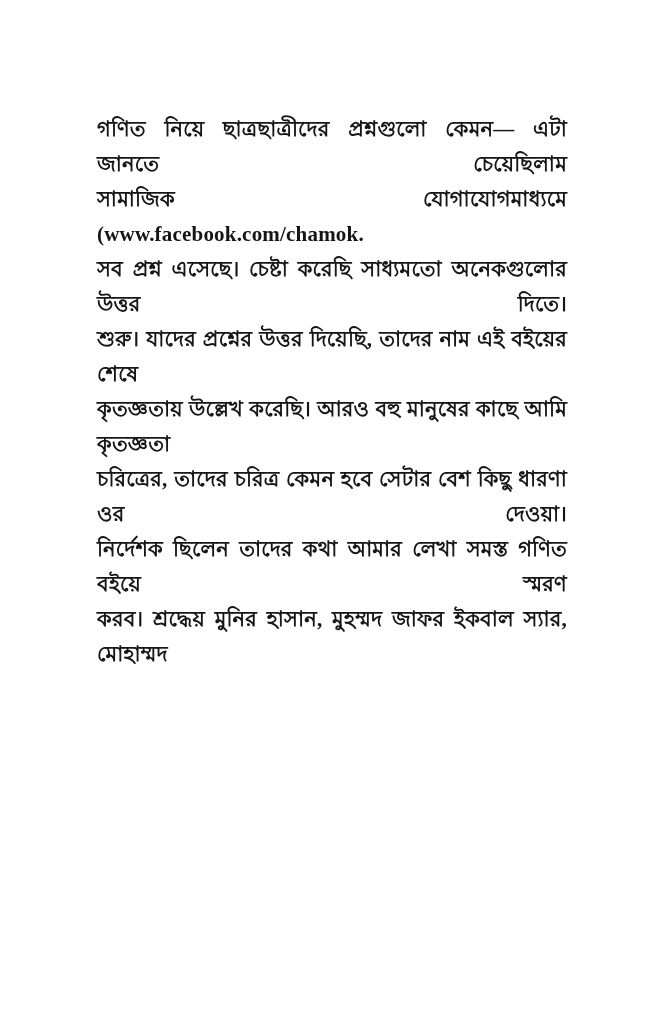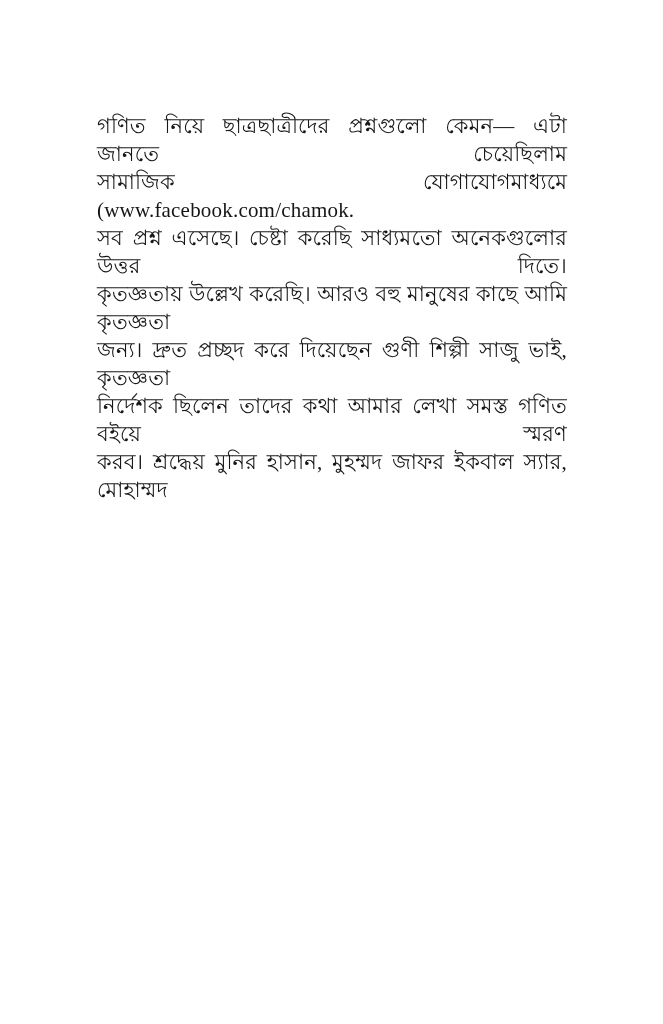--- a/index.html
+++ b/index.html
@@ -27,35 +27,37 @@
     left: 97px;
     top: 112px;
     width: 470px;
     color: #161616;
     font-size: 21px;
   }
   .para {
     margin: 0 0 17px 0;
   }
   .line {
-    line-height: 28px;
+    line-height: 35px;
     text-align: justify;
     text-align-last: justify;
     white-space: normal;
     letter-spacing: 0.2px;
+    font-weight: bold;
   }
 </style>
 </head>
 <body>
 
 <div class="page">
   <div class="text-column">
       <div class="para">
         <div class="line">গণিত নিয়ে ছাত্রছাত্রীদের প্রশ্নগুলো কেমন— এটা জানতে চেয়েছিলাম</div>
         <div class="line">সামাজিক যোগাযোগমাধ্যমে (www.facebook.com/chamok.</div>
         <div class="line">সব প্রশ্ন এসেছে। চেষ্টা করেছি সাধ্যমতো অনেকগুলোর উত্তর দিতে।</div>
+        <div class="line">শুরু। যাদের প্রশ্নের উত্তর দিয়েছি, তাদের নাম এই বইয়ের শেষে</div>
         <div class="line">কৃতজ্ঞতায় উল্লেখ করেছি। আরও বহু মানুষের কাছে আমি কৃতজ্ঞতা</div>
-        <div class="line">জন্য। দ্রুত প্রচ্ছদ করে দিয়েছেন গুণী শিল্পী সাজু ভাই, কৃতজ্ঞতা</div>
+        <div class="line">চরিত্রের, তাদের চরিত্র কেমন হবে সেটার বেশ কিছু ধারণা ওর দেওয়া।</div>
         <div class="line">নির্দেশক ছিলেন তাদের কথা আমার লেখা সমস্ত গণিত বইয়ে স্মরণ</div>
         <div class="line">করব। শ্রদ্ধেয় মুনির হাসান, মুহম্মদ জাফর ইকবাল স্যার, মোহাম্মদ</div>
       </div>
     </div>
 </div>
 
 </body></html>

